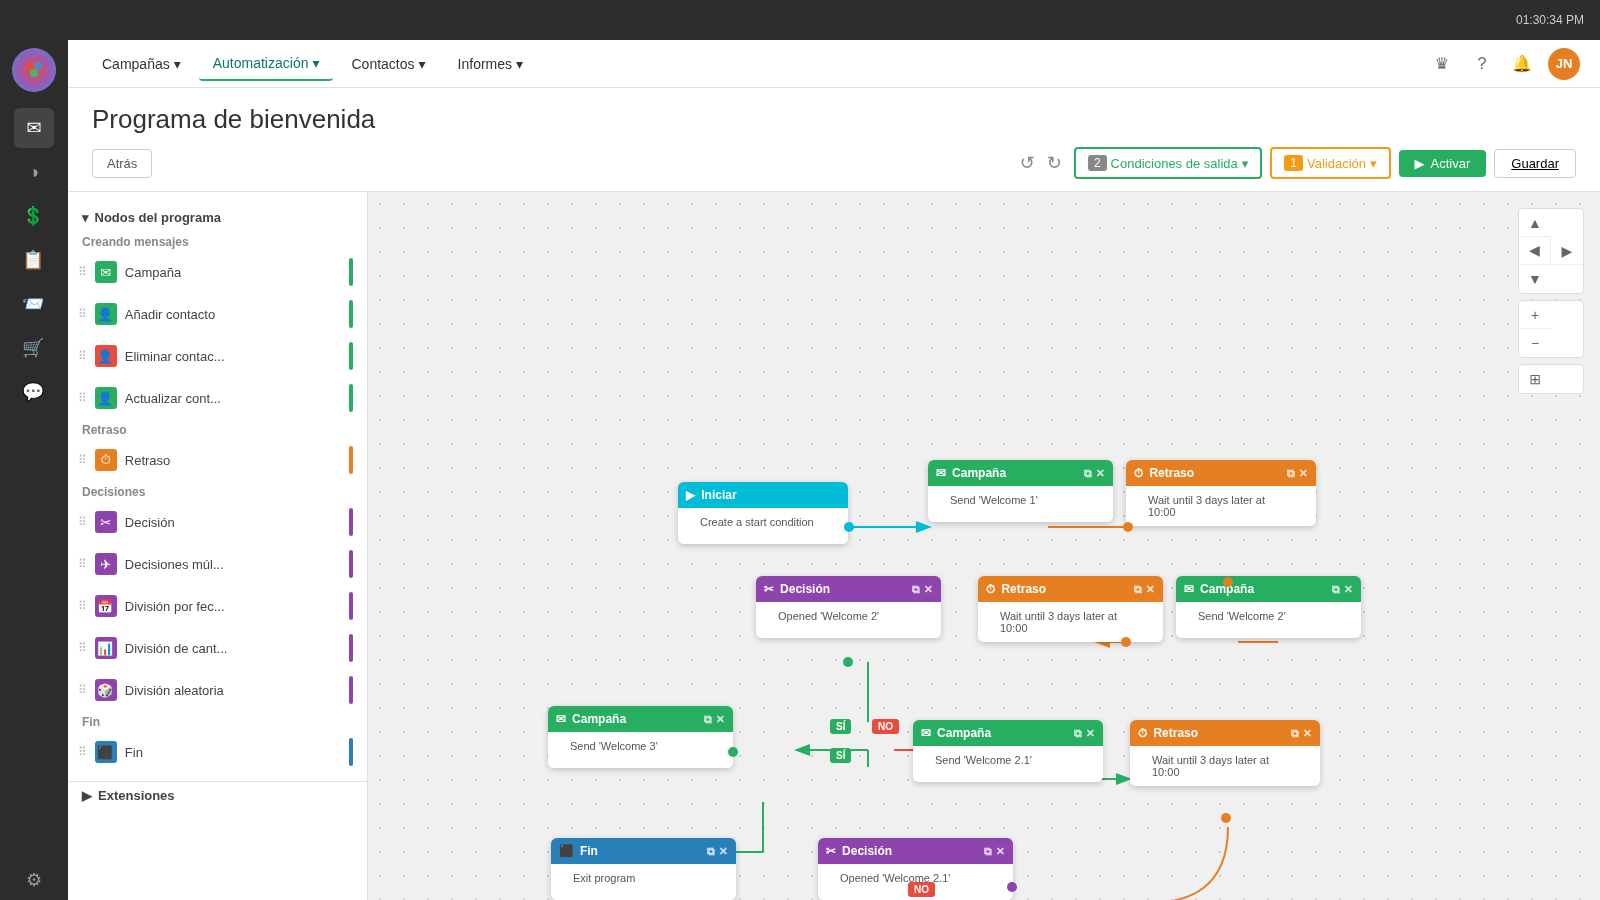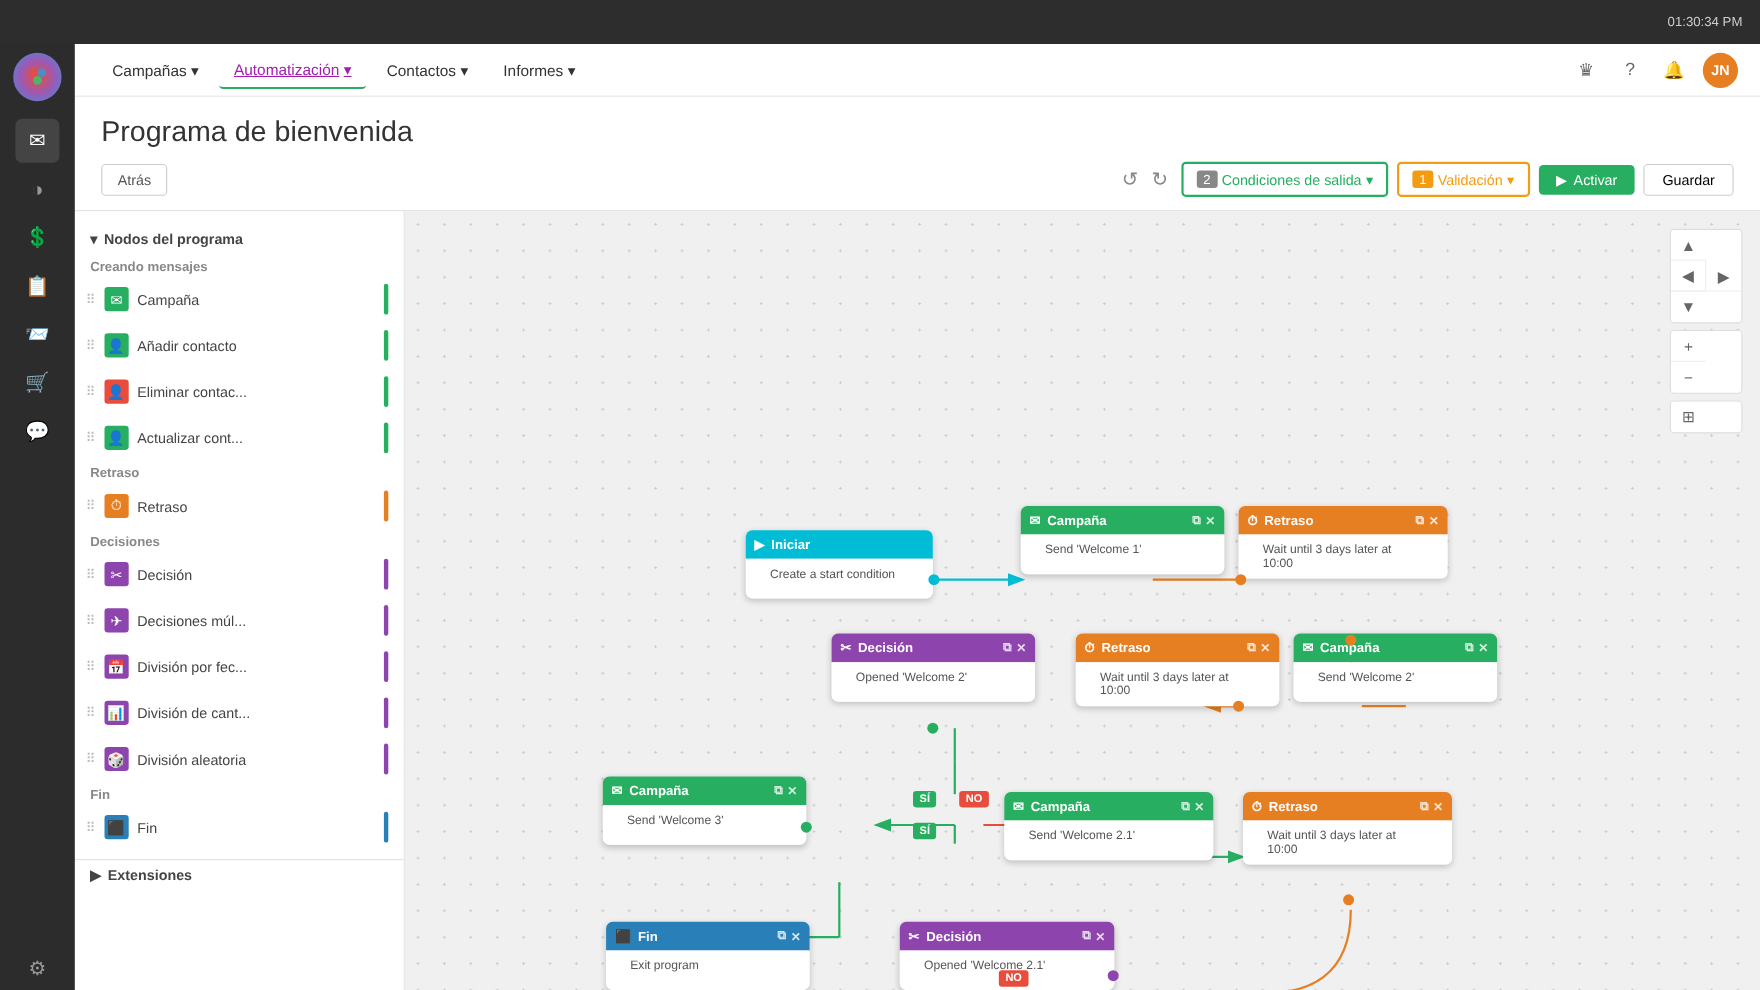--- a/index.html
+++ b/index.html
@@ -63,21 +63,21 @@
       gap: 4px;
     }
     .top-nav .nav-item {
       padding: 8px 14px;
       font-size: 14px;
       color: #333;
       cursor: pointer;
       border-radius: 4px;
       display: flex; align-items: center; gap: 4px;
     }
-    .top-nav .nav-item.active { color: #a21caf; border-bottom: 2px solid #27ae60; text-decoration: underline; }
+    .top-nav .nav-item.active { color: #0f766e; border-bottom: 2px solid #27ae60; }
     .top-nav .nav-spacer { flex: 1; }
     .top-nav .icons { display: flex; gap: 12px; align-items: center; }
     .top-nav .icon-btn { width: 28px; height: 28px; display: flex; align-items: center; justify-content: center; color: #666; cursor: pointer; font-size: 16px; }
     .user-avatar { width: 32px; height: 32px; border-radius: 50%; background: #e67e22; color: #fff; display: flex; align-items: center; justify-content: center; font-size: 13px; font-weight: bold; cursor: pointer; }
     .crown-icon { color: #f39c12; font-size: 20px; }
 
     
     .page-header {
       background: #fff;
       padding: 16px 24px 0;
@@ -134,20 +134,21 @@
       cursor: pointer;
       display: flex; align-items: center; gap: 6px;
     }
     .btn-save {
       padding: 6px 16px;
       border: 1px solid #ccc;
       background: #fff;
       border-radius: 4px;
       font-size: 13px;
       cursor: pointer;
+      text-decoration: underline;
     }
 
     
     .content-area { display: flex; flex: 1; overflow: hidden; }
 
     
     .left-panel {
       width: 300px;
       background: #fff;
       border-right: 1px solid #e0e0e0;

